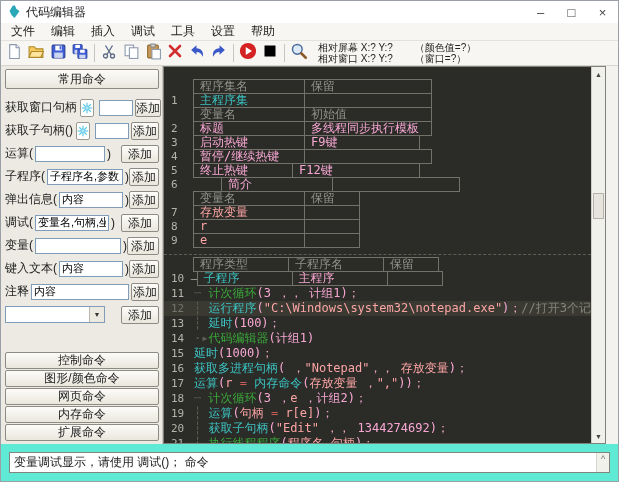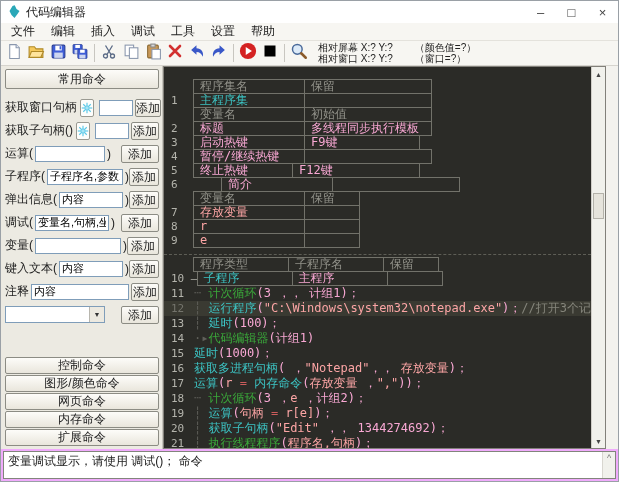--- a/index.html
+++ b/index.html
@@ -76,21 +76,21 @@
   
   .vscroll { flex: 0 0 14px; background: #f1f1ec; border-left: 1px solid #d0cec8;
              display: flex; flex-direction: column; }
   .sb-arrow { width: 100%; height: 14px; font-size: 7px; color: #444; display: flex;
               align-items: center; justify-content: center; }
   .sb-track { flex: 1; position: relative; }
   .sb-thumb { position: absolute; top: 112px; left: 1px; width: 11px; height: 26px;
               background: #e6e4dc; border: 1px solid #b4b2aa; }
 
   
-  .statusbar { flex: 0 0 32px; padding: 2px; display: flex; background: #f0abfc; }
+  .statusbar { flex: 0 0 32px; padding: 8px; display: flex; background: #5eead4; }
   .status-box { flex: 1; border: 1px solid #82857c; background: #fff; font-size: 12px; color: #222;
                 padding: 1px 4px; position: relative; }
   .status-scroll { position: absolute; right: 0; top: 0; bottom: 0; width: 13px; background: #f1f1ec;
                    border-left: 1px solid #d8d6d0; font-size: 9px; text-align: center; color: #777;
                    line-height: 12px; }
 </style>
 </head>
 <body>
 
 <div class="window">

